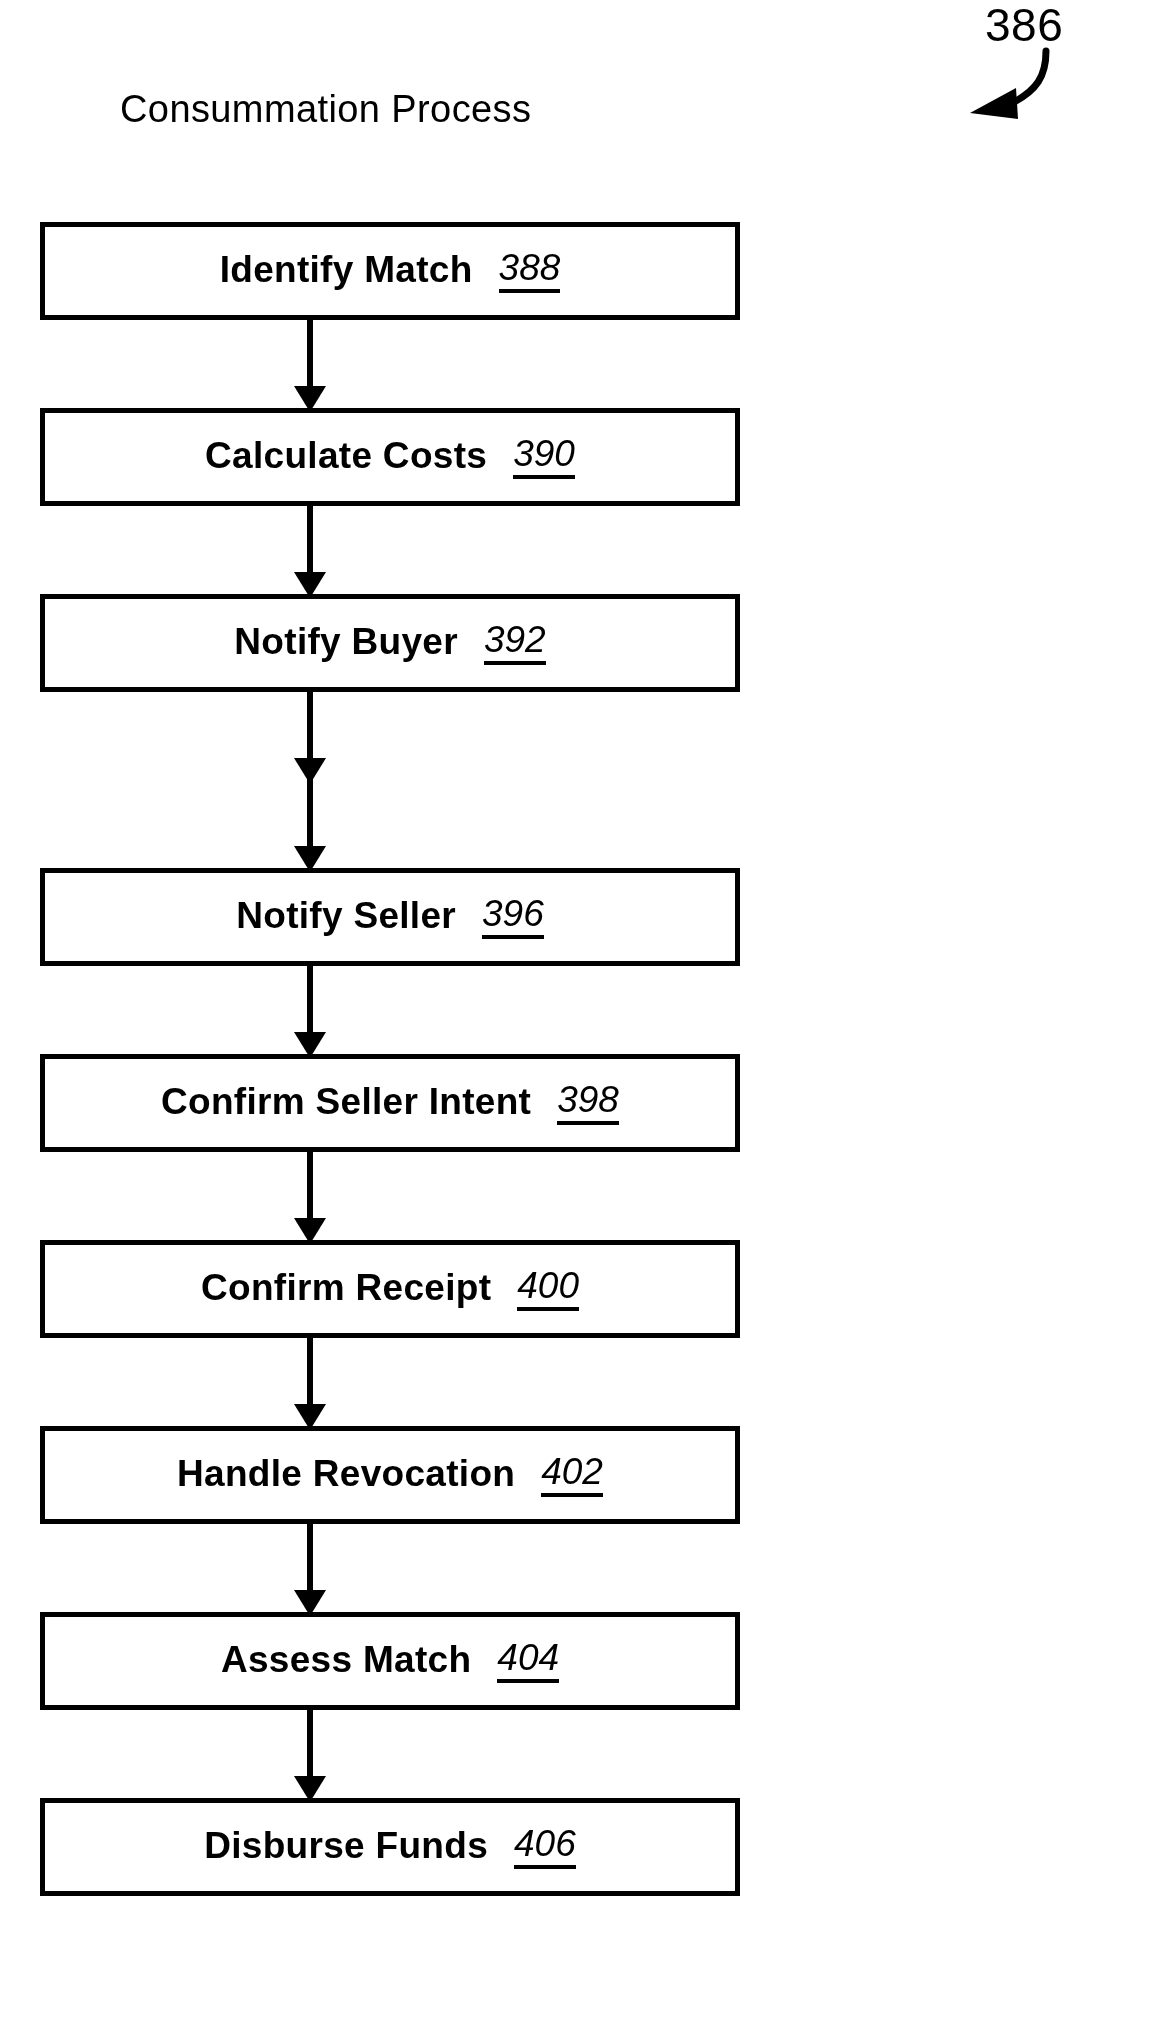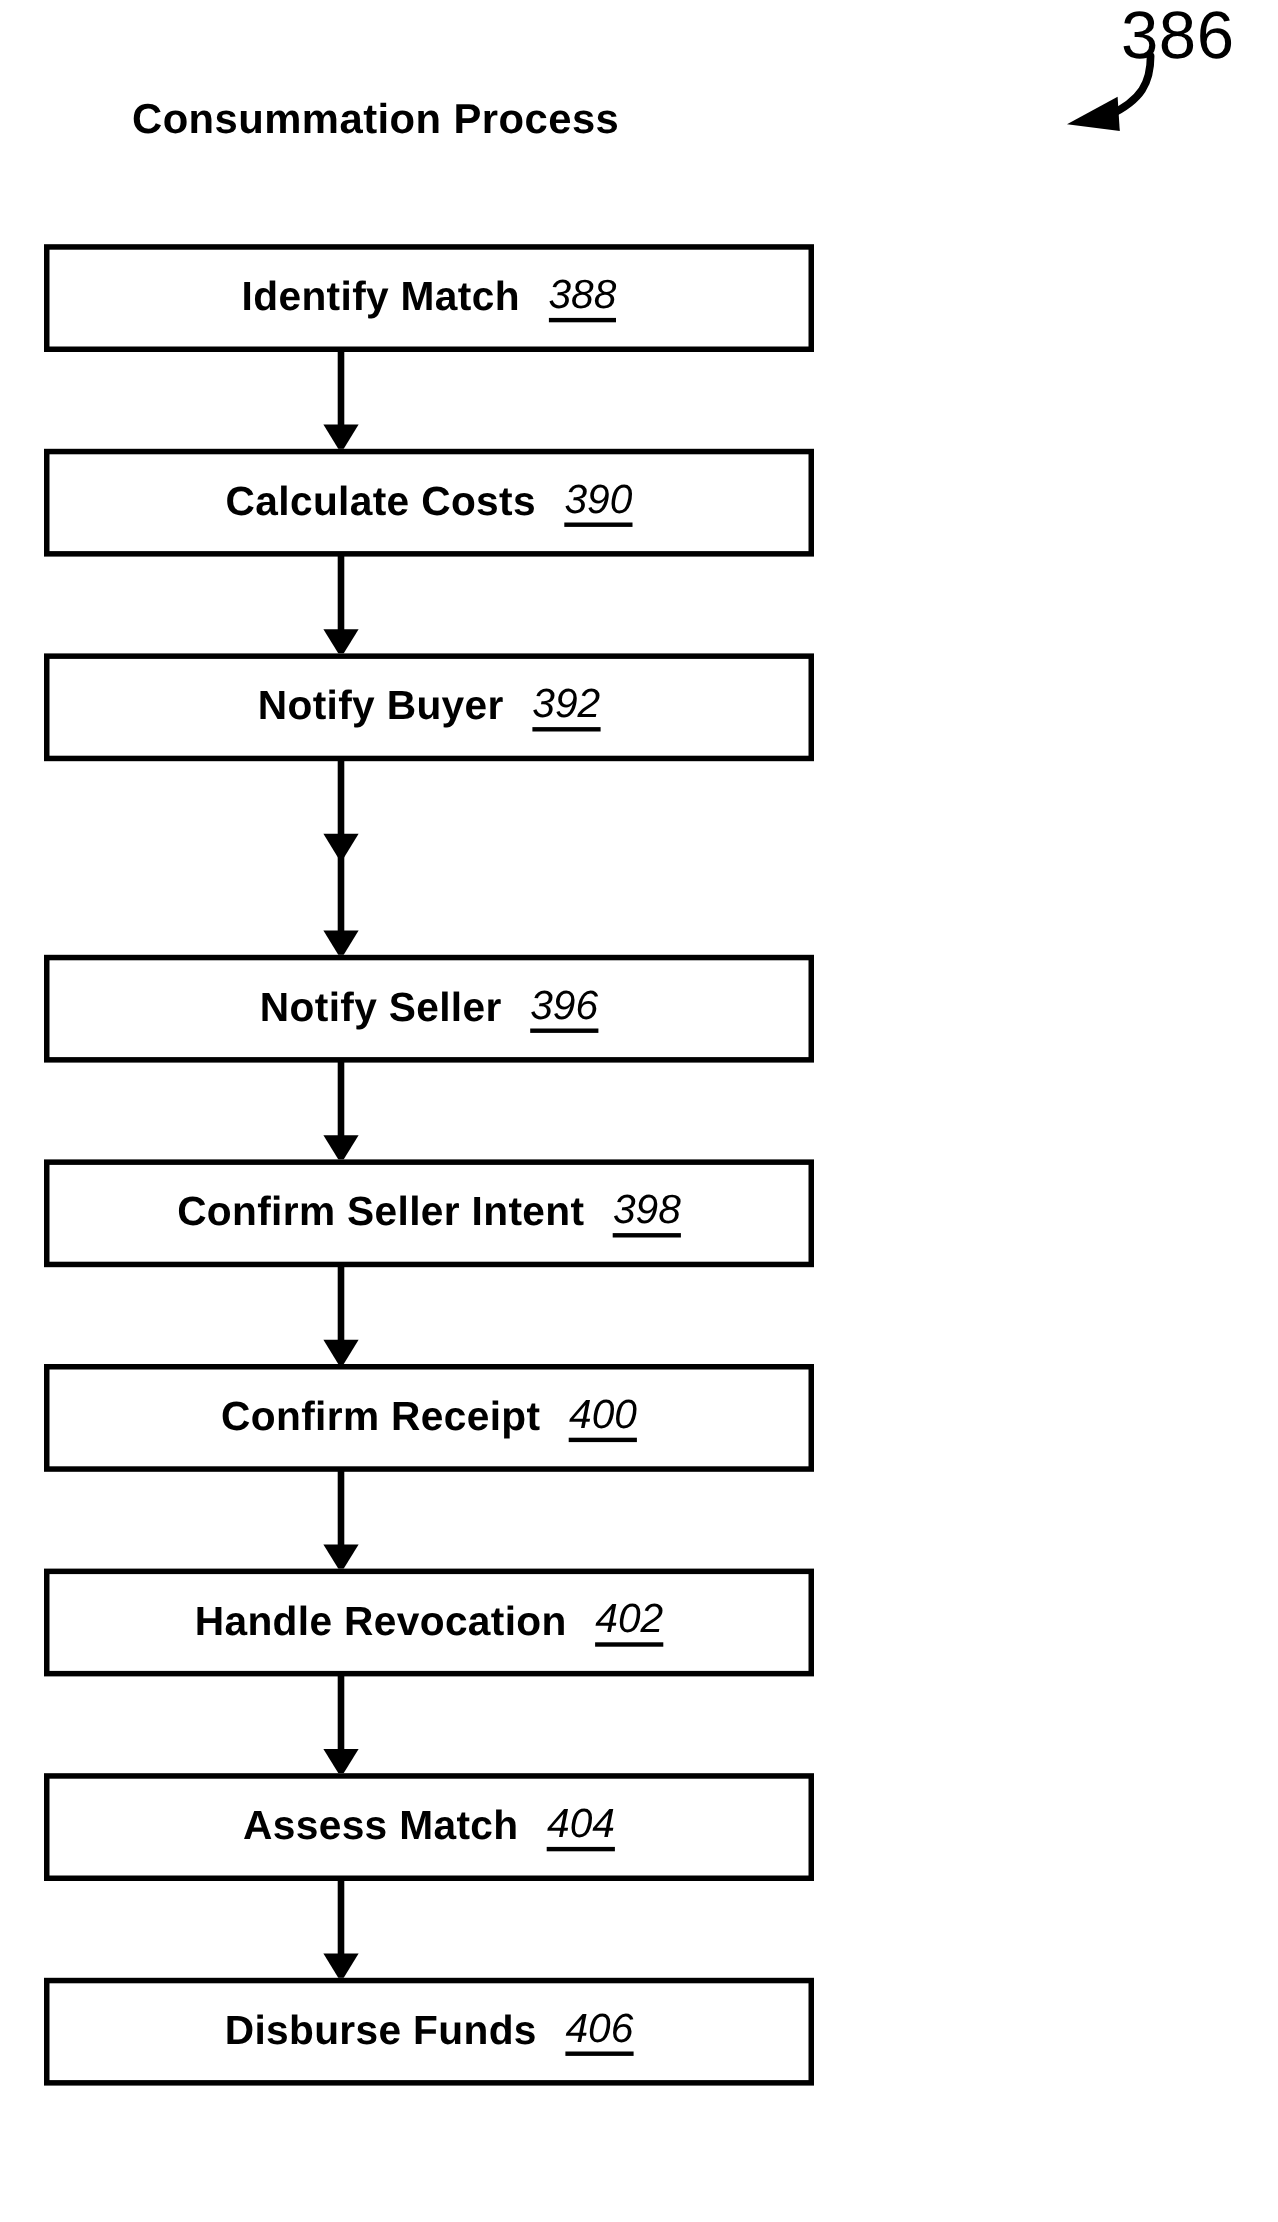--- a/index.html
+++ b/index.html
@@ -21,43 +21,43 @@
     position: absolute;
     left: 0;
     top: 0;
     width: 1162px;
     height: 2020px;
   }
 
   
   .fig-ref {
     position: absolute;
-    left: 1019px;
+    left: 985px;
     top: 2px;
-    font-size: 61px;
+    font-size: 46px;
     font-weight: 400;
     letter-spacing: 0.5px;
     line-height: 1;
     white-space: nowrap;
   }
   .fig-ref-arrow {
     position: absolute;
     left: 930px;
     top: 45px;
     width: 140px;
     height: 80px;
   }
 
   
   .diagram-title {
     position: absolute;
     left: 120px;
     top: 88px;
     font-size: 38px;
-    font-weight: bold;
+    font-weight: normal;
     letter-spacing: 0.4px;
     white-space: nowrap;
   }
 
   
   .flow-column {
     position: absolute;
     left: 40px;
     top: 222px;
     width: 710px;

